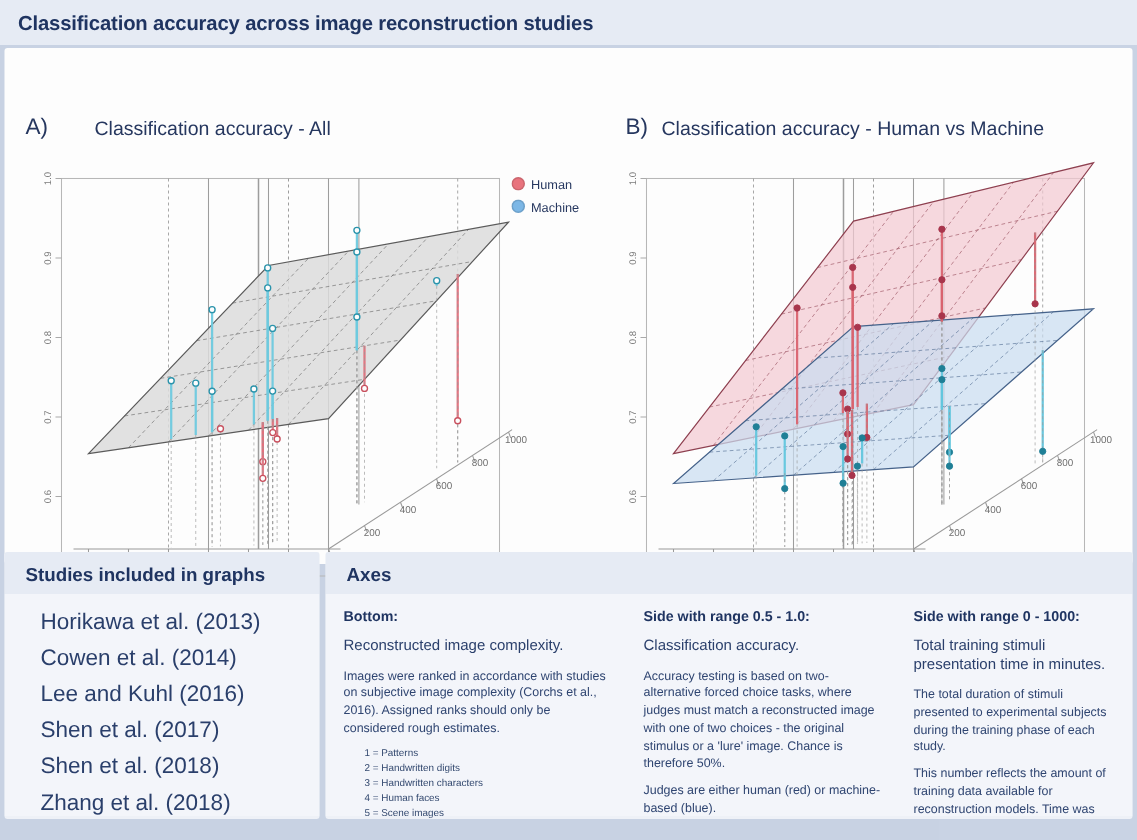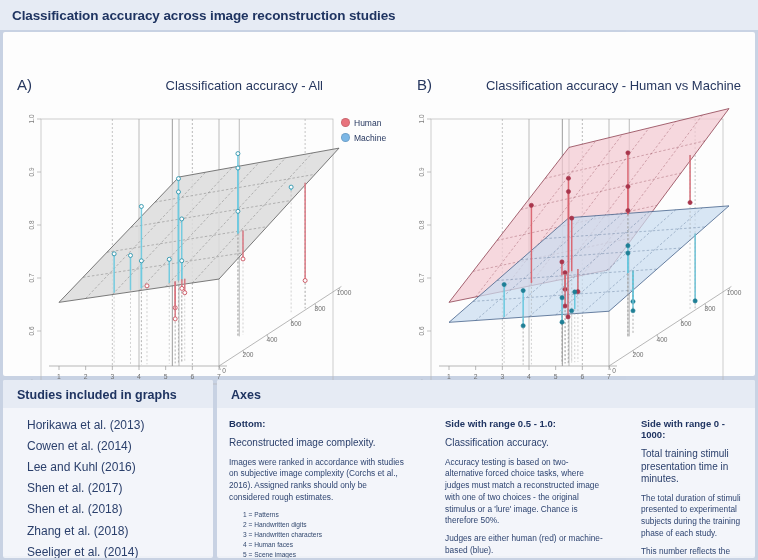--- a/index.html
+++ b/index.html
@@ -36,61 +36,61 @@
     border-radius: 2px;
   }
   .panel-tag {
     position: absolute;
     font-size: 15px; color: #26375f;
     font-weight: normal;
   }
   .chart-title {
     position: absolute;
     font-size: 13px; color: #26375f;
-    text-align: right;
+    text-align: left;
   }
   .legend {
     position: absolute;
     left: 338px; top: 86px;
     font-size: 8.5px; color: #26375f;
   }
   .legend-row { display: flex; height: 13px; margin-bottom: 2px;}
   .legend-dot {
     width: 9px; height: 9px; border-radius: 50%;
     margin-right: 4px; display: inline-block;
     border: 1px solid rgba(0,0,0,.12);
   }
   svg { display: block; }
 
   
   .bottom-row {
-    position: absolute; left: 3px; top: 380px;
+    position: absolute; left: 3px; top: 368px;
     width: 752px; height: 178px;
     display: flex; gap: 4px;
   }
   .card {
     background: #eef1f7;
     border-radius: 2px;
     position: relative;
     overflow: hidden;
   }
   .card.studies { width: 210px; }
   .card.axes { flex: 1; }
   .card-head {
     font-size: 12.5px; font-weight: bold;
     color: #1f3461;
     padding: 8px 0 6px 14px;
     background: #e6ebf4;
   }
   .card-body { background: #f3f5fa; height: calc(100% - 30px); padding: 6px 12px; }
   .study-item {
-    font-size: 12px; color: #2a3f6b;
+    font-size: 15px; color: #2a3f6b;
     padding: 3.6px 0 3.6px 12px;
   }
-  .axes-cols { display: flex; height: 100%; gap: 16px; }
+  .axes-cols { display: flex; height: 100%; }
   .axcol { padding: 2px 10px 0 12px; }
   .axcol.c1 { width: 200px; }
   .axcol.c2 { width: 180px; }
   .axcol.c3 { flex: 1; }
   .ax-sub { font-size: 9.5px; font-weight: bold; color: #1f3461; margin: 4px 0 8px; }
   .ax-lead { font-size: 10px; color: #2a3f6b; margin-bottom: 7px; line-height: 1.25; }
   .ax-para { font-size: 8.3px; color: #2f4571; line-height: 1.42; margin-bottom: 6px; }
   .ax-list { font-size: 6.6px; color: #33496f; line-height: 1.52; padding-left: 14px; }
 </style>
 </head>

